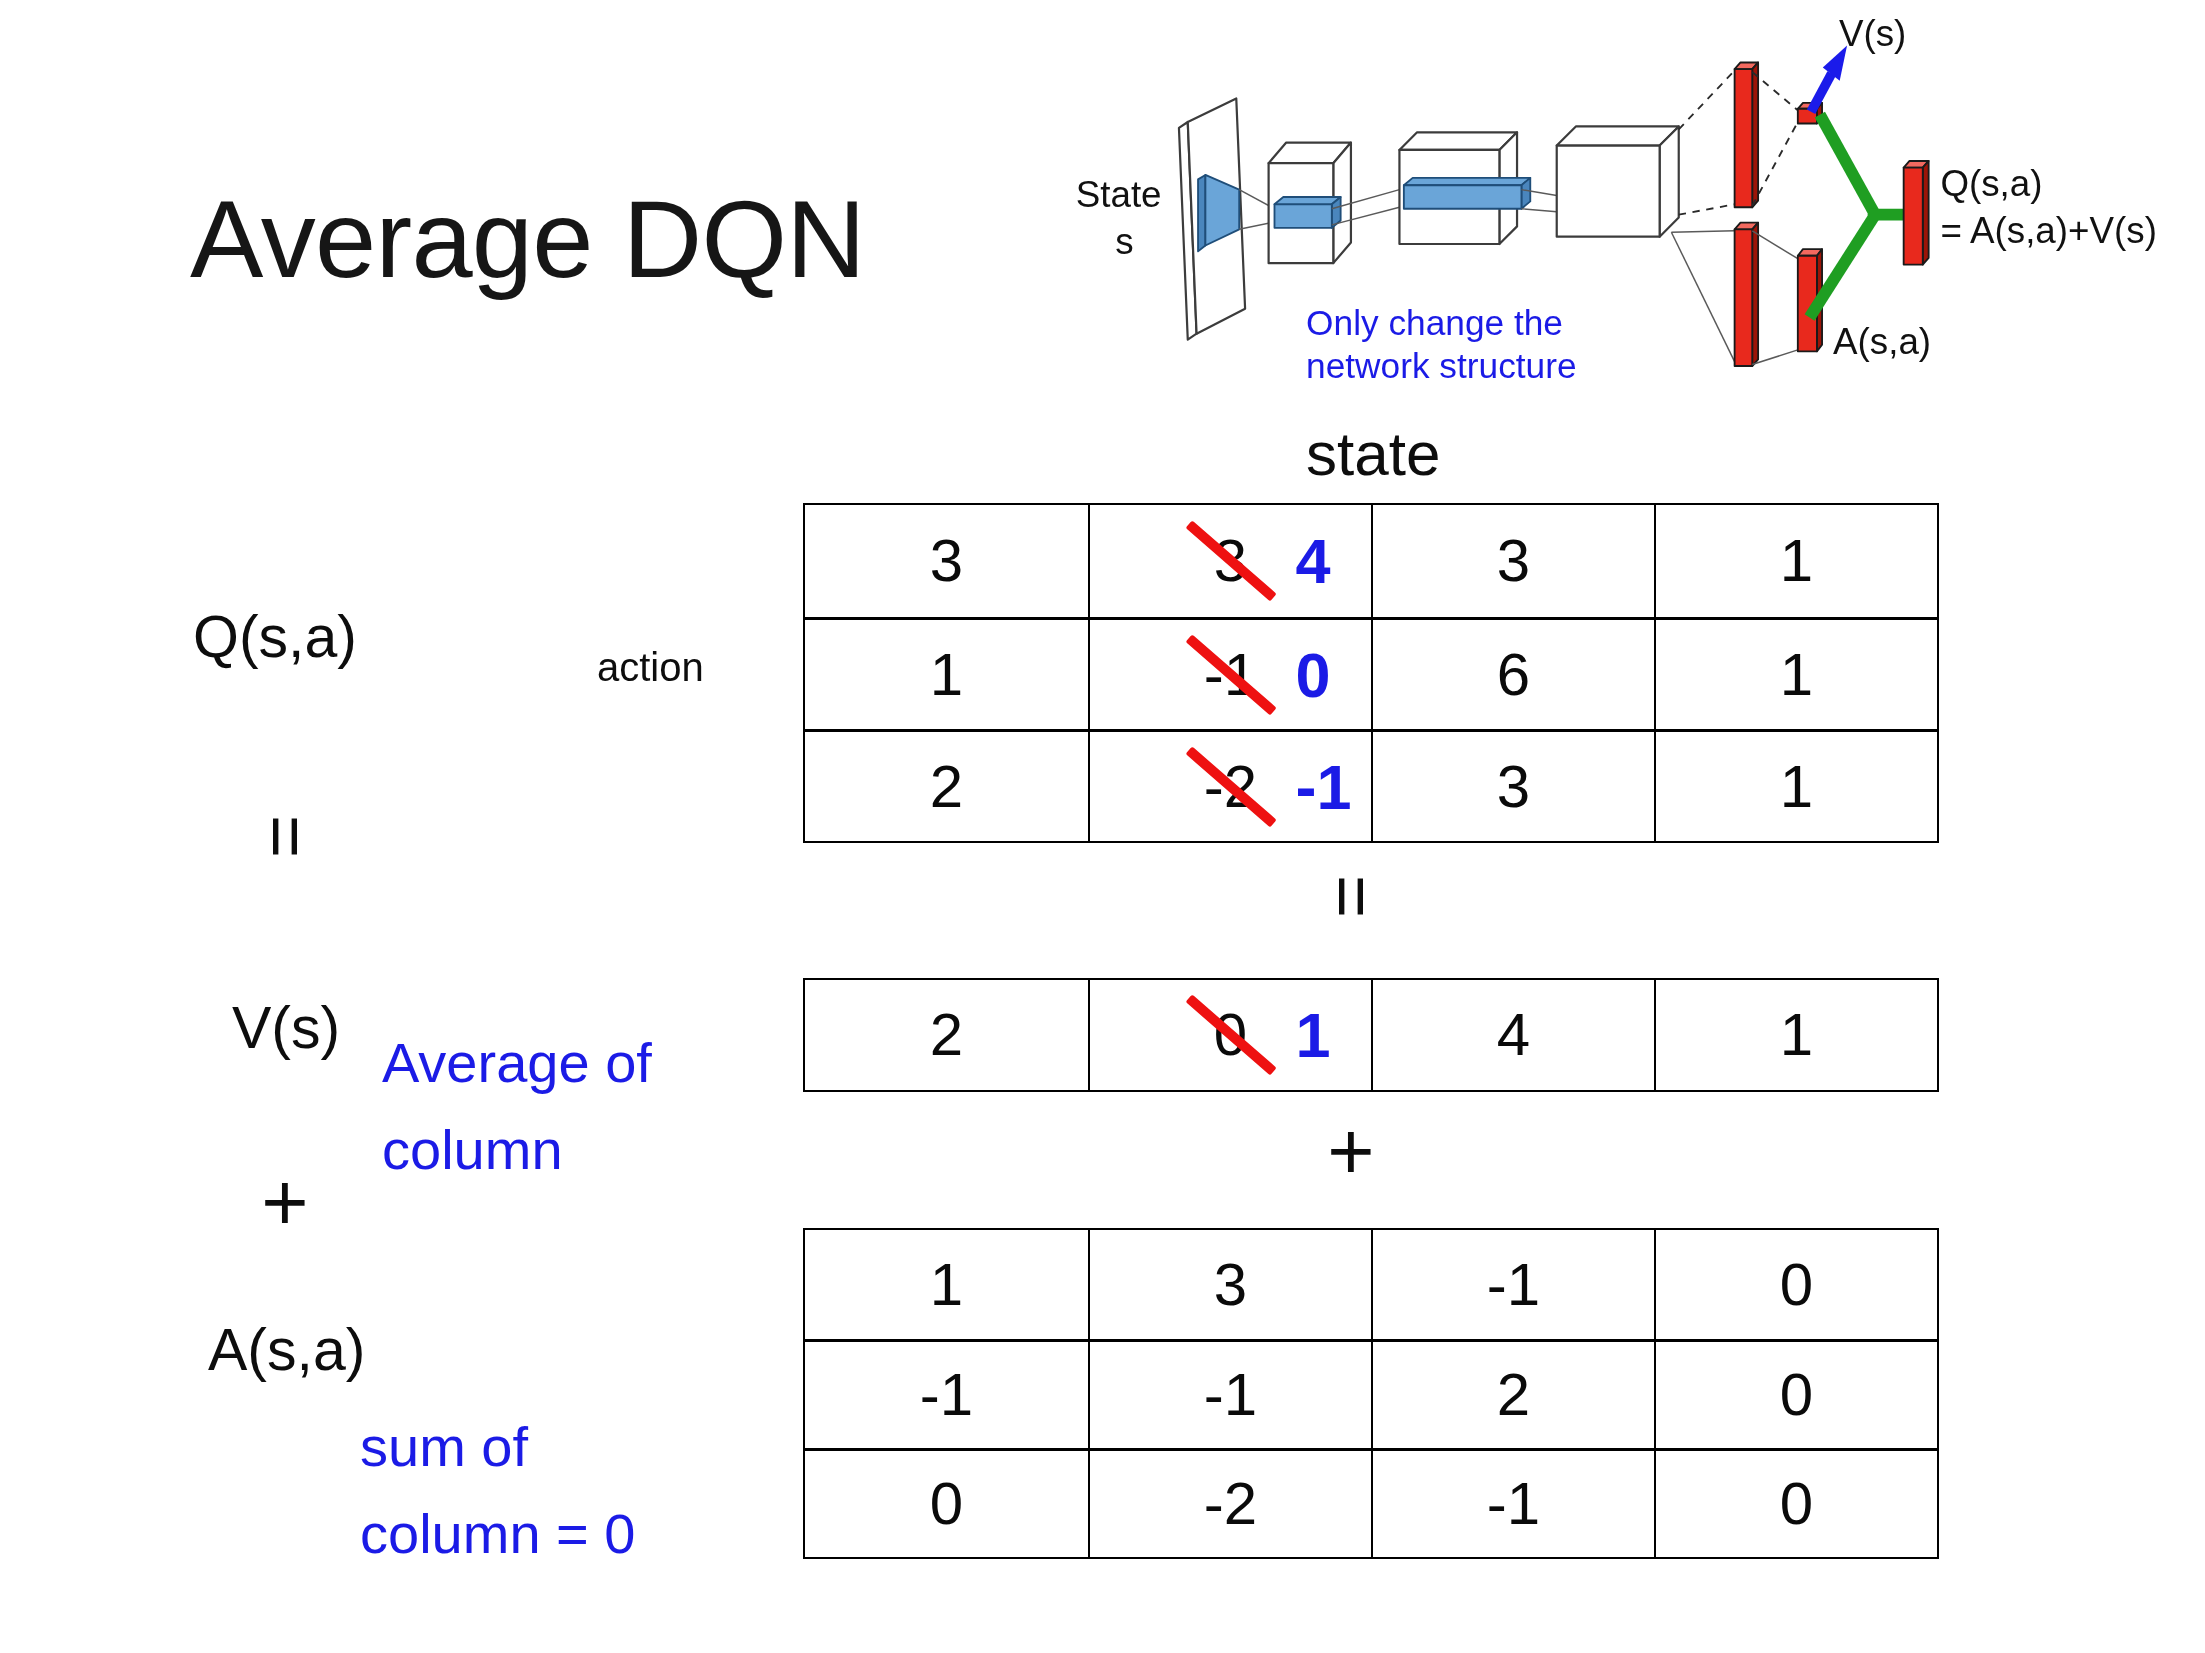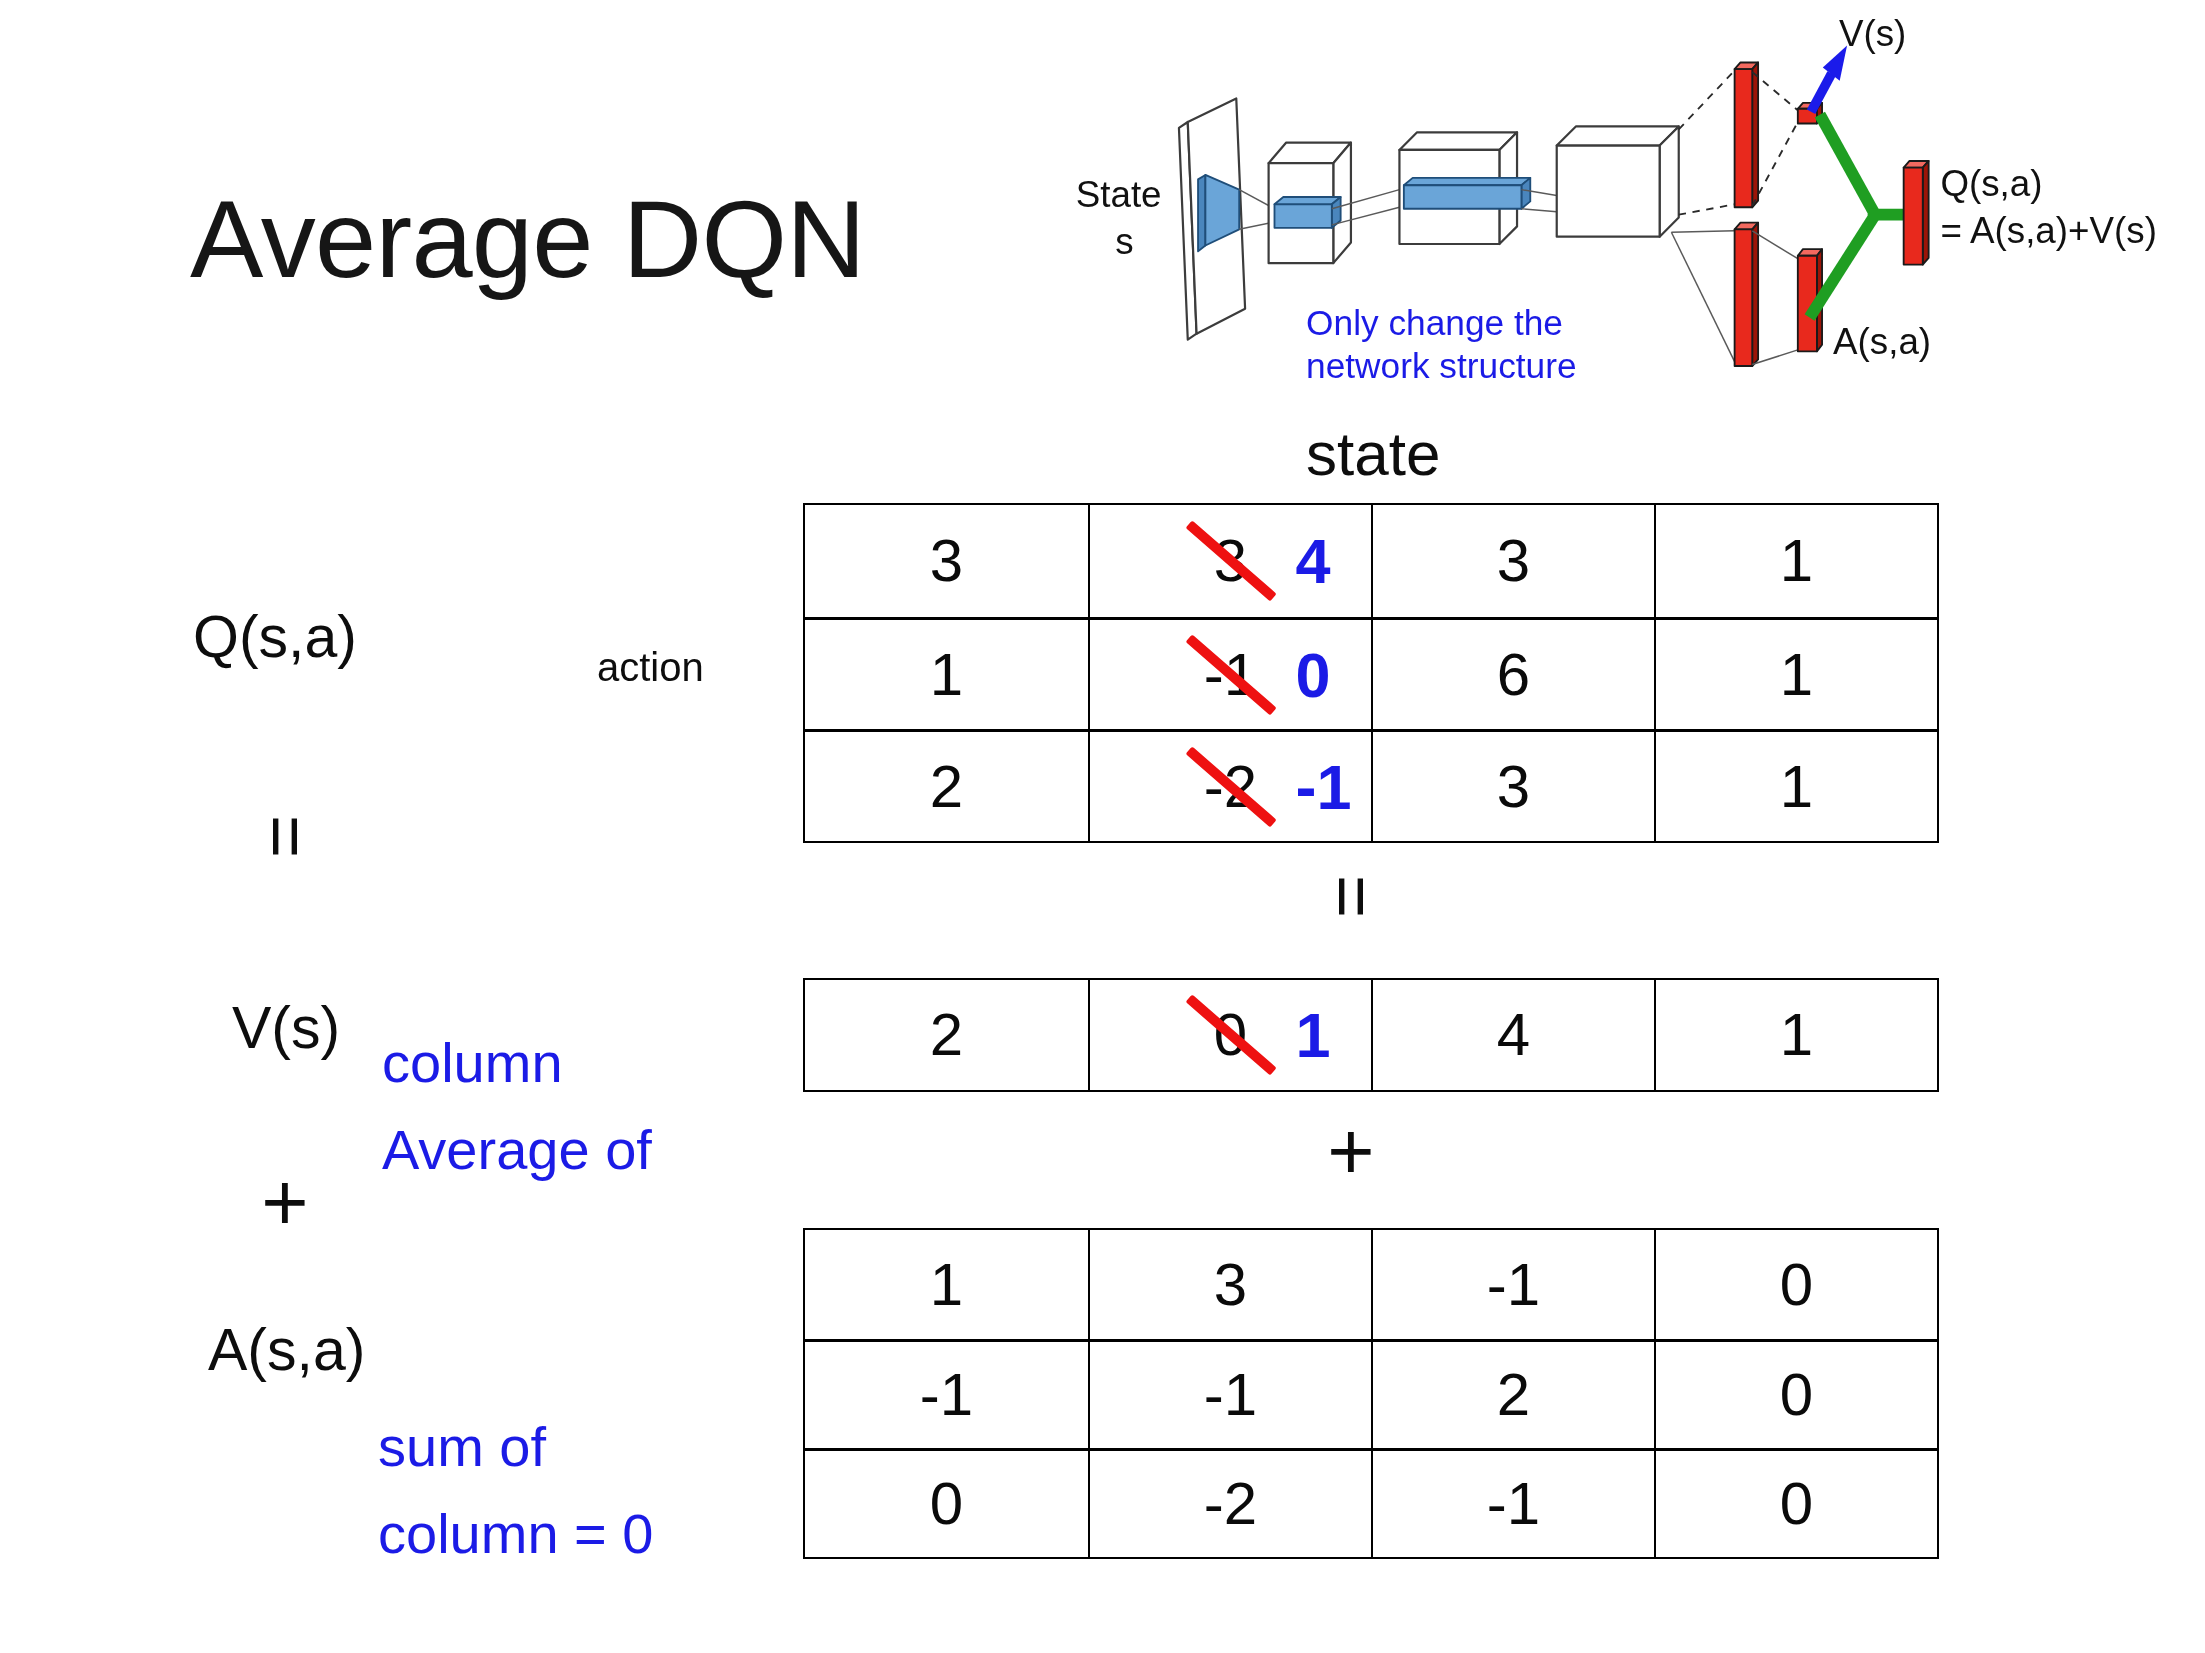--- a/index.html
+++ b/index.html
@@ -187,31 +187,31 @@
 
   <div class="abs biglabel" style="left:193px;top:603px;">Q(s,a)</div>
 
   <div class="abs sym sym-eq" style="left:250px;top:799px;">
     <span class="rot">=</span>
   </div>
 
   <div class="abs biglabel" style="left:232px;top:994px;">V(s)</div>
 
   <div class="abs bluenote" style="left:382px;top:1020px;">
+    <div>Average of</div>
     <div>column</div>
-    <div>Average of</div>
   </div>
 
   <div class="abs sym sym-plus" style="left:248px;top:1165px;">
     <span>+</span>
   </div>
 
   <div class="abs biglabel" style="left:208px;top:1316px;">A(s,a)</div>
 
-  <div class="abs bluenote" style="left:378px;top:1404px;">
+  <div class="abs bluenote" style="left:360px;top:1404px;">
     <div>sum of</div>
     <div>column = 0</div>
   </div>
 
   <div class="abs header-label" style="left:1306px;top:418px;">state</div>
   <div class="abs header-label" style="left:597px;top:645px;font-size:40px;">action</div>
 
   <div class="ntable q-rows" style="left:803px;top:503px;">
       <div class="cell r0 c0">
         <span class="val">3</span>

